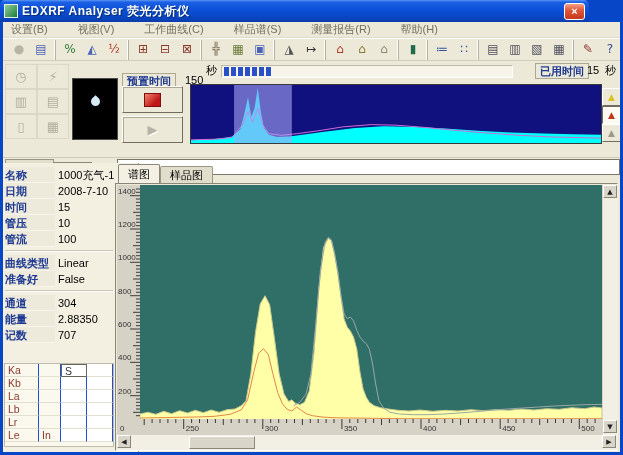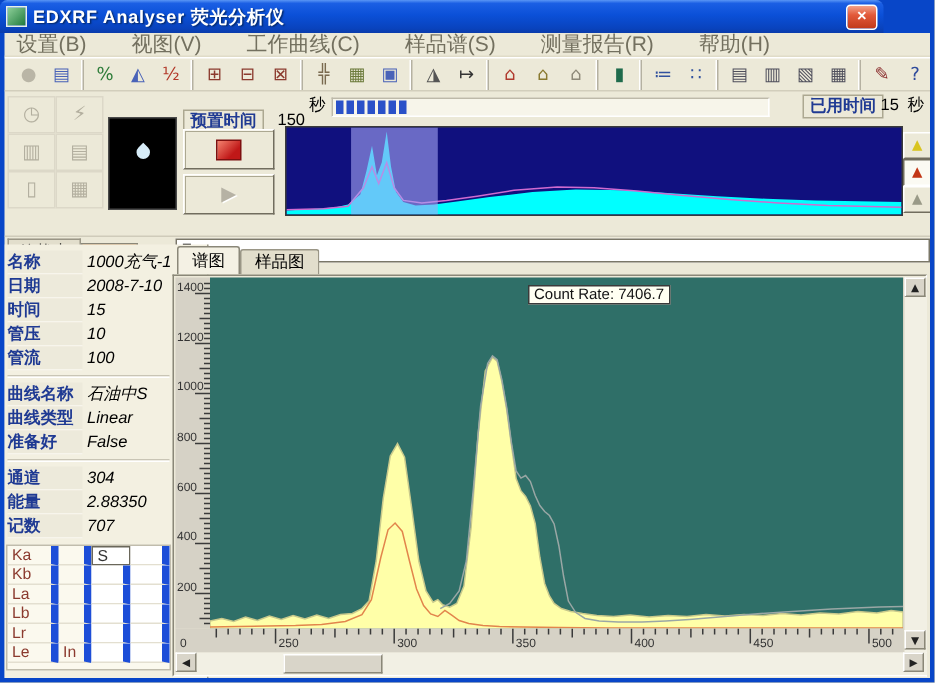--- a/index.html
+++ b/index.html
@@ -10,21 +10,21 @@
     display:flex;align-items:center;padding:0 4px;border-radius:5px 5px 0 0;}
   .appicon{width:14px;height:14px;background:linear-gradient(135deg,#8fd09a,#1f7a3c);border:1px solid #e7f0e7;margin-right:4px;flex:0 0 auto;}
   .title{color:#fff;font-weight:bold;font-size:12px;letter-spacing:.5px;text-shadow:1px 1px 1px #052a6b;white-space:nowrap;}
   .closebtn{position:absolute;right:4px;top:3px;width:21px;height:17px;border:1px solid #fff;border-radius:3px;
     background:linear-gradient(180deg,#F3A188 0%,#E2593A 40%,#C13A1B 100%);color:#fff;font-size:11px;font-weight:bold;
     text-align:center;line-height:15px;cursor:default;}
   .body{position:absolute;left:3px;top:22px;width:617px;height:430px;background:#ECE9D8;overflow:hidden;font-size:11px;}
 
   
   .menubar{position:absolute;left:0;top:0;width:617px;height:16px;display:flex;align-items:center;gap:30px;padding-left:8px;border-bottom:1px solid #e0dcc8;}
-  .mitem{color:#73705f;font-size:14px;white-space:nowrap;}
+  .mitem{color:#73705f;font-size:11px;white-space:nowrap;}
 
   
   .toolbar{position:absolute;left:0;top:16px;width:617px;height:23px;display:flex;align-items:center;padding-left:2px;
     border-top:1px solid #fff;border-bottom:1px solid #d2cebc;}
   .tbgroup{display:inline-flex;align-items:center;padding:0 3px;height:20px;}
   .tbgroup + .tbgroup{border-left:1px solid #b5b1a1;box-shadow:-1px 0 0 #fff;}
   .tbbtn{width:20px;height:19px;background:transparent;border:1px solid transparent;padding:0;margin:0 1px;
     font-size:12px;line-height:17px;text-align:center;cursor:default;font-family:"DejaVu Sans",sans-serif;}
 
   
@@ -50,25 +50,25 @@
   .statusrow{position:absolute;left:0;top:135px;width:617px;height:18px;border-top:1px solid #cfcbba;}
   .stabs{position:absolute;left:2px;top:0;display:flex;height:18px;}
   .stab{padding:0 7px;line-height:17px;font-size:11px;color:#1a1a1a;background:#E2DECC;border:1px solid #9a96 86;border:1px solid #9a9686;border-bottom:none;margin-top:1px;}
   .stab.active{background:#fdba74;margin-top:4px;font-weight:bold;border-color:#8a8778;}
   .elemfield{position:absolute;left:114px;top:1px;width:503px;height:16px;background:#fff;border:1px solid #7a7768;line-height:14px;padding-left:3px;color:#000;}
 
   
   .leftpanel{position:absolute;left:0;top:141px;width:136px;height:289px;background:#F3F0E1;border-right:1px solid #9a9686;}
   .prow{display:flex;height:16px;line-height:16px;padding-left:2px;}
   .pl{width:50px;color:#1F3A93;font-weight:bold;background:#EDEADB;border-bottom:1px solid #f7f5ec;}
-  .pv{flex:1;color:#000;padding-left:3px;white-space:nowrap;font-style:italic;}
+  .pv{flex:1;color:#000;padding-left:3px;white-space:nowrap;}
   .psep{height:2px;margin:3px 2px;border-top:1px solid #c9c5b5;border-bottom:1px solid #fff;}
   .props{position:absolute;left:0;top:4px;width:112px;}
   .ltable{position:absolute;left:1px;top:200px;width:110px;height:84px;display:grid;grid-template-columns:34px 22px 26px 1fr;grid-auto-rows:13px;background:#FBF9EE;border:1px solid #c0bcac;font-size:10.5px;color:#8b3a2e;}
-  .lcell{border-right:5px solid #1d4ed8;border-bottom:1px solid #e3dfd0;padding-left:3px;line-height:12px;}
+  .lcell{border-right:1px solid #1d4ed8;border-bottom:1px solid #e3dfd0;padding-left:3px;line-height:12px;}
   .lcell.white{background:#fff;}
   .lcell.sel{background:#fff;border:1px solid #6a675a;color:#333;}
 
   
   .mainpanel{position:absolute;left:112px;top:141px;width:505px;height:289px;}
   .mtabs{position:absolute;left:0;top:1px;height:19px;display:flex;padding-left:3px;}
   .mtab{padding:0 9px;line-height:17px;font-size:11px;background:#E2DECC;border:1px solid #9a9686;border-bottom:none;margin-top:2px;border-radius:2px 2px 0 0;}
   .mtab.active{background:#F4F1E4;margin-top:0;line-height:19px;border-color:#8a8778;}
   .chartframe{position:absolute;left:0;top:20px;width:503px;height:268px;background:#ECE9D8;border:1px solid #8a8778;border-right-color:#fff;border-bottom-color:#fff;}
   .yruler{position:absolute;left:1px;top:1px;width:23px;height:234px;background:#D6D2C6;}
@@ -211,24 +211,20 @@
           </div>
           <div class="prow">
             <span class="pl">管压</span>
             <span class="pv">10</span>
           </div>
           <div class="prow">
             <span class="pl">管流</span>
             <span class="pv">100</span>
           </div>
           <div class="psep"></div>
-          <div class="prow">
-            <span class="pl">曲线名称</span>
-            <span class="pv">石油中S</span>
-          </div>
           <div class="prow">
             <span class="pl">曲线类型</span>
             <span class="pv">Linear</span>
           </div>
           <div class="prow">
             <span class="pl">准备好</span>
             <span class="pv">False</span>
           </div>
           <div class="psep"></div>
           <div class="prow">
@@ -356,21 +352,20 @@
               <line x1="19" y1="7.3" x2="23" y2="7.3" stroke="#3a3a3a" stroke-width="1"></line>
               <line x1="19" y1="4.0" x2="23" y2="4.0" stroke="#3a3a3a" stroke-width="1"></line>
             </svg></div>
         <div class="plot" id="plot">
 
         <svg width="462" height="234" style="position: absolute; left: 0px; top: 0px;">
               <polygon points="0.0,229.0 7.9,227.3 15.8,229.3 23.7,226.3 31.6,228.7 39.6,225.7 47.5,228.0 55.4,225.3 63.3,227.7 71.2,225.0 79.1,227.3 87.0,224.7 94.9,224.0 101.3,220.7 106.0,215.7 110.8,189.0 115.5,147.3 120.2,119.0 125.0,110.7 129.7,119.8 134.5,154.0 139.2,189.0 144.0,209.0 148.7,216.5 151.9,214.8 155.1,218.2 159.8,219.8 164.5,217.3 169.3,205.7 174.0,167.3 178.8,104.0 183.5,62.3 188.3,53.2 191.4,55.7 194.6,69.8 197.8,88.2 200.9,111.5 204.1,134.0 207.3,142.3 210.4,146.0 213.6,152.3 216.8,164.0 219.9,186.5 223.1,204.0 226.3,212.3 229.4,217.3 234.2,220.7 240.5,222.7 248.4,224.0 257.9,225.3 269.0,226.0 280.0,225.0 292.7,226.3 305.4,225.3 318.0,226.0 330.7,224.7 343.3,225.7 356.0,224.7 368.7,225.3 381.3,224.0 394.0,225.0 406.6,223.7 419.3,224.3 431.9,222.7 444.6,223.7 454.1,222.0 462.0,223.0 462,237 0,237" fill="#FFFFA8" stroke="#c9c98c" stroke-width="1"></polygon>
               <polyline points="0.0,233.0 19.0,232.7 38.0,232.3 57.0,232.0 74.4,231.3 90.2,229.3 101.3,224.8 107.6,214.8 113.9,186.5 118.7,168.2 123.4,163.7 128.2,169.3 132.9,188.7 137.7,207.7 142.4,218.7 147.1,224.3 151.9,226.0 156.6,222.0 161.4,225.3 166.1,228.7 172.5,230.7 182.0,232.0 193.0,232.7 208.8,233.0 232.6,233.3 264.2,233.7 311.7,233.7 359.2,233.7 406.6,233.7 462.0,233.7" fill="none" stroke="#E2854C" stroke-width="1"></polyline>
               <polyline points="153.5,220.7 159.8,217.3 166.1,209.0 170.9,189.0 175.6,140.7 180.4,85.7 185.1,57.3 188.3,52.3 191.4,54.8 194.6,68.2 197.8,86.5 200.9,109.8 204.1,129.0 207.3,133.7 210.4,132.0 213.6,136.0 216.8,145.3 219.9,152.0 223.1,156.0 226.3,158.7 229.4,164.3 232.6,179.0 235.7,199.0 238.9,215.7 243.7,223.2 250.0,227.3 259.5,229.0 272.1,229.7 288.0,229.7 303.8,229.0 319.6,228.0 335.4,226.7 351.2,225.3 367.1,224.0 382.9,223.0 398.7,222.0 414.5,221.0 430.4,220.3 446.2,219.7 462.0,219.3" fill="none" stroke="#9AA7A5" stroke-width="1"></polyline>
             </svg>
-            <div class="tooltip">Count Rate: 7406.7</div>
           </div>
         <div class="xruler" id="xruler"><svg width="486" height="16">
               <text x="3" y="12" font-size="8" fill="#333" font-family="Liberation Sans, sans-serif">0</text>
               <line x1="27.2" y1="0" x2="27.2" y2="6" stroke="#3a3a3a" stroke-width="1"></line>
               <line x1="35.1" y1="0" x2="35.1" y2="4" stroke="#3a3a3a" stroke-width="1"></line>
               <line x1="43.0" y1="0" x2="43.0" y2="4" stroke="#3a3a3a" stroke-width="1"></line>
               <line x1="50.9" y1="0" x2="50.9" y2="4" stroke="#3a3a3a" stroke-width="1"></line>
               <line x1="58.8" y1="0" x2="58.8" y2="4" stroke="#3a3a3a" stroke-width="1"></line>
               <line x1="66.7" y1="0" x2="66.7" y2="10" stroke="#3a3a3a" stroke-width="1"></line>
               <text x="68.7" y="12" font-size="8" fill="#333" font-family="Liberation Sans, sans-serif">250</text>

